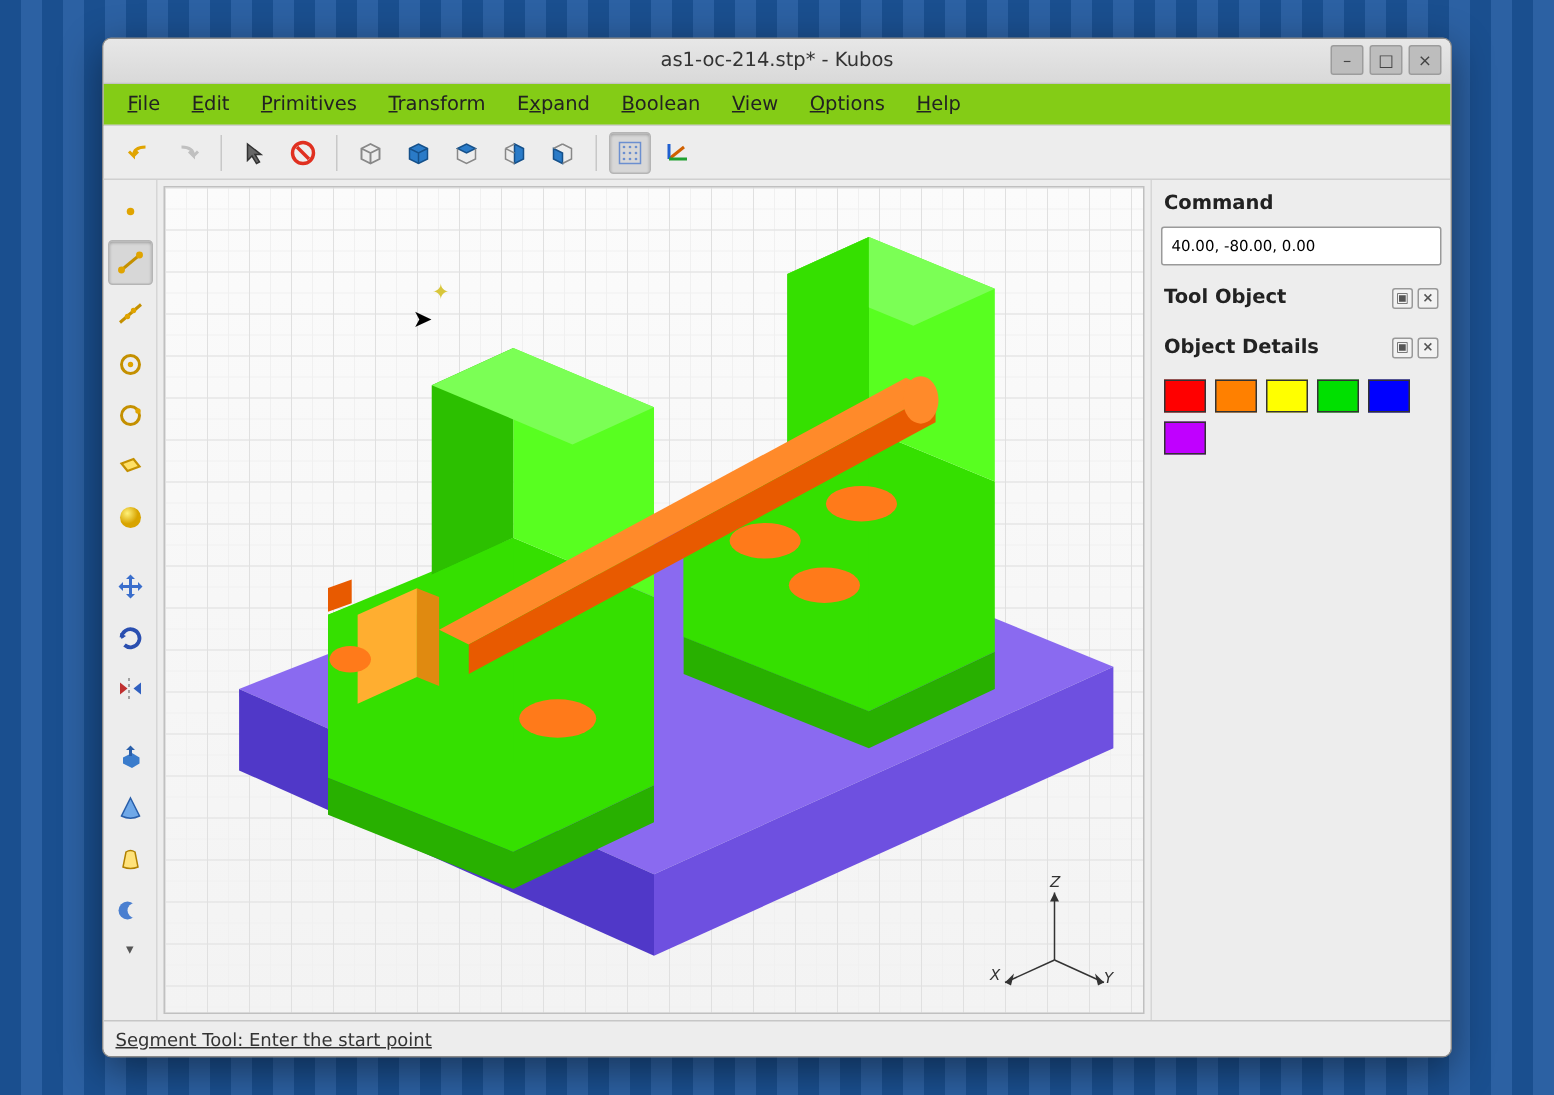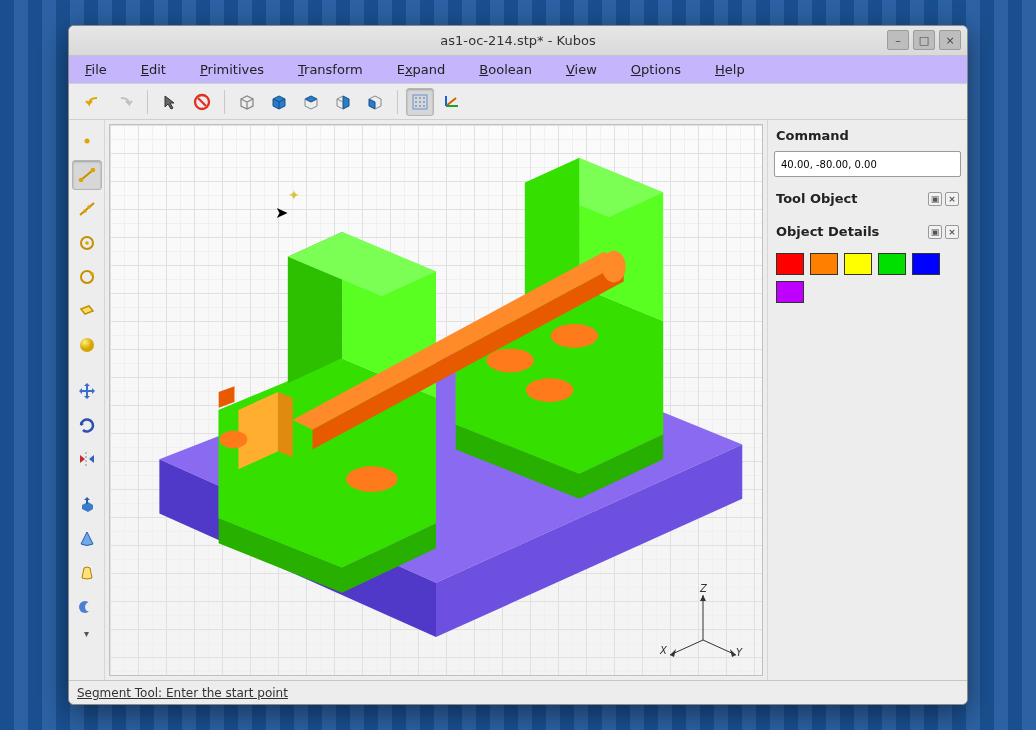--- a/index.html
+++ b/index.html
@@ -19,22 +19,22 @@
 }
 .titlebar {
   height:30px; background:linear-gradient(#e7e7e7,#d9d9d9);
   border-bottom:1px solid #c4c4c4;
   display:flex; align-items:center; justify-content:center;
   position:relative; font-size:13px; color:#333;
 }
 .titlebar .ctrls { position:absolute; right:6px; top:4px; display:flex; gap:4px; }
 .titlebar .ctrls span { width:22px; height:20px; background:#bdbdbd; border:1px solid #9c9c9c; border-radius:2px; display:flex; align-items:center; justify-content:center; font-size:11px; color:#444;}
 .menubar {
-  height:28px; background:#c4b5fd; border-bottom:1px solid #d0d0d0;
-  display:flex; align-items:center; gap:18px; padding:0 8px;
+  height:28px; background:#84cc16; border-bottom:1px solid #d0d0d0;
+  display:flex; align-items:center; gap:5px; padding:0 8px;
   font-size:13px; color:#222;
 }
 .menubar .item { padding:3px 8px; border-radius:3px; }
 .menubar .item u { text-decoration:underline; }
 .toolbar-top {
   height:36px; background:#ededed; border-bottom:1px solid #d0d0d0;
   display:flex; align-items:center; gap:4px; padding:0 10px;
 }
 .tbtn { width:28px; height:28px; display:flex; align-items:center; justify-content:center; border-radius:3px; }
 .tbtn.toggled { background:#d7d7d7; box-shadow:inset 0 1px 2px rgba(0,0,0,.25); border:1px solid #b5b5b5;}

